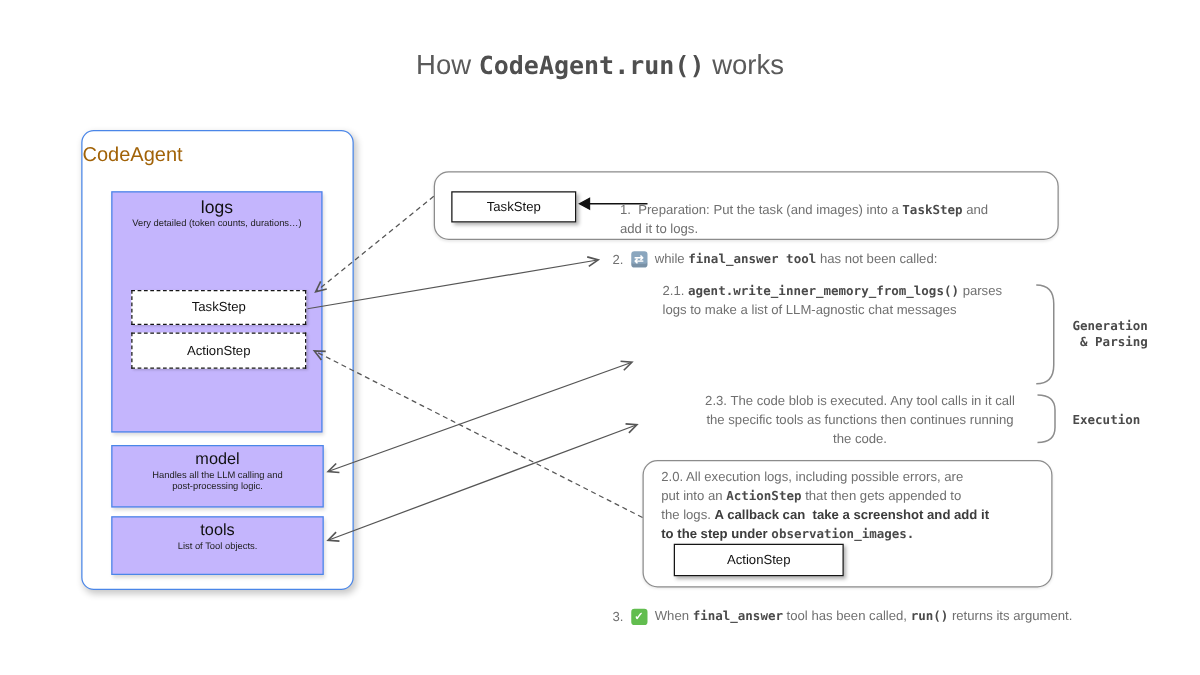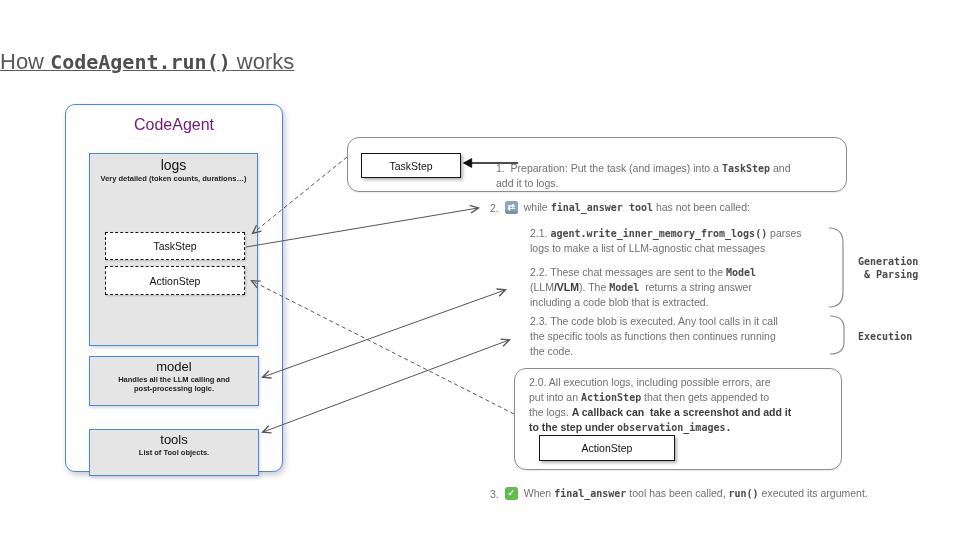--- a/index.html
+++ b/index.html
@@ -1,35 +1,35 @@
 <!DOCTYPE html>
 <html><head>
 <meta charset="utf-8">
 <style>
   html,body{margin:0;padding:0;background:#fff;}
   .canvas{position:relative;width:960px;height:540px;background:#ffffff;overflow:hidden;
           font-family:"Liberation Sans",sans-serif;}
   .overlay{position:absolute;left:0;top:0;width:960px;height:540px;pointer-events:none;z-index:30;}
 
   
-  .title{position:absolute;top:49px;left:0;width:100%;text-align:left;z-index:5;color:#5a5a5a;text-decoration:underline;}
+  .title{position:absolute;top:39px;left:0;width:100%;text-align:center;z-index:5;color:#5a5a5a;}
   .title .t-sans{font-size:22px;}
   .title .t-code{font-family:"DejaVu Sans Mono",monospace;font-weight:bold;font-size:20px;color:#4f4f4f;}
 
   
   .agent-outer{position:absolute;left:65px;top:104px;width:216px;height:366px;background:#fff;
                border:1.6px solid #4a86e8;border-radius:10px;box-shadow:2px 3px 6px rgba(0,0,0,0.22);z-index:10;}
-  .agent-title{text-align:center;margin-top:11px;font-size:16px;color:#701a75;}
-  .panel-box{position:absolute;background:#e5e5e5;border:1.3px solid #4a86e8;box-shadow:1px 2px 3px rgba(0,0,0,0.15);}
+  .agent-title{text-align:left;margin-top:11px;font-size:16px;color:#a16207;}
+  .panel-box{position:absolute;background:#c4b5fd;border:1.3px solid #4a86e8;box-shadow:1px 2px 3px rgba(0,0,0,0.15);}
   .logs-box{left:23px;top:48px;width:167px;height:191px;}
   .model-box{left:23px;top:251px;width:168px;height:48px;}
-  .tools-box{left:23px;top:324px;width:168px;height:45px;}
+  .tools-box{left:23px;top:308px;width:168px;height:45px;}
   .panel-box .p-title{text-align:center;font-size:14px;color:#111;margin-top:3px;}
   .model-box .p-title,.tools-box .p-title{font-size:13px;margin-top:2px;}
-  .panel-box .p-sub{text-align:center;font-size:7.5px;color:#222;line-height:9px;white-space:pre-line;margin-top:1px;font-weight:bold;}
+  .panel-box .p-sub{text-align:center;font-size:7.5px;color:#222;line-height:9px;white-space:pre-line;margin-top:1px;}
 
   .step-box{position:absolute;background:#fff;border:1.4px solid #151515;display:flex;align-items:center;
             justify-content:center;font-size:10.5px;color:#111;box-shadow:2px 2px 3px rgba(0,0,0,0.3);z-index:12;}
   .dashed{border-style:dashed;box-shadow:1px 1px 2px rgba(0,0,0,0.18);}
   .sps-box{left:15px;top:41px;width:138px;height:25px;}
   .task-box-l{left:15px;top:78px;width:138px;height:26px;}
   .action-box-l{left:15px;top:112px;width:138px;height:27px;}
 
   
   .round-box{position:absolute;background:#fff;border:1.2px solid #8c8c8c;border-radius:12px;
@@ -52,21 +52,21 @@
   .row-3{left:490px;top:486px;}
   .num{font-size:10.5px;color:#707070;}
   .mini-icon{display:inline-block;width:13px;height:13px;border-radius:2.5px;color:#fff;font-size:9px;
              line-height:13px;text-align:center;font-weight:bold;}
   .icon-repeat{background:#8aa6be;box-shadow:inset 0 -3px 0 rgba(0,0,0,0.12);}
   .icon-check{background:#62bd4f;}
 
   .para-block{position:absolute;z-index:10;}
   .blk-2122{left:530px;top:226px;width:312px;}
   .blk-2122 .p2{margin-top:9px;}
-  .blk-23{left:530px;top:314px;width:316px;}
+  .blk-23{left:530px;top:314px;width:316px;text-align:center;}
 
   .side-label{position:absolute;font-family:"DejaVu Sans Mono",monospace;font-weight:bold;font-size:10px;
               color:#4a4a4a;line-height:13px;white-space:pre-line;z-index:10;text-align:right;}
   .lbl-gen{left:858px;top:255px;}
   .lbl-exec{left:858px;top:330px;}
 </style>
 </head>
 <body>
 
 <div class="canvas">
@@ -137,23 +137,20 @@
 
   <div class="step-row row-2">
     <span class="num">2.</span>
     <span class="mini-icon icon-repeat">⇄</span>
     <span class="rich"><span class="seg-n">while </span><span class="seg-c">final_answer tool</span><span class="seg-n"> has not been called:</span></span>
   </div>
 
   <div class="para-block blk-2122">
     <div class="rich p1"><span class="seg-n">2.1. </span><span class="seg-c">agent.write_inner_memory_from_logs()</span><span class="seg-n"> parses
 logs to make a list of LLM-agnostic chat messages</span></div>
-    <div class="rich p2"><span class="seg-n">2.2. These chat messages are sent to the </span><span class="seg-c">Model</span><span class="seg-n">
-(LLM</span><span class="seg-b">/VLM</span><span class="seg-n">). The </span><span class="seg-c">Model</span><span class="seg-n">  returns a string answer
-including a code blob that is extracted.</span></div>
   </div>
 
   <div class="side-label lbl-gen">Generation
 &amp; Parsing</div>
 
   <div class="para-block blk-23">
     <div class="rich"><span class="seg-n">2.3. The code blob is executed. Any tool calls in it call
 the specific tools as functions then continues running
 the code.</span></div>
   </div>
@@ -166,16 +163,16 @@
 the logs. </span><span class="seg-b">A callback can  take a screenshot and add it
 to the step under </span><span class="seg-c">observation_images.</span></div>
     <div class="step-box as-box-r">
       <span>ActionStep</span>
     </div>
   </div>
 
   <div class="step-row row-3">
     <span class="num">3.</span>
     <span class="mini-icon icon-check">✓</span>
-    <span class="rich"><span class="seg-n">When </span><span class="seg-c">final_answer</span><span class="seg-n"> tool has been called, </span><span class="seg-c">run()</span><span class="seg-n"> executed its argument.</span></span>
+    <span class="rich"><span class="seg-n">When </span><span class="seg-c">final_answer</span><span class="seg-n"> tool has been called, </span><span class="seg-c">run()</span><span class="seg-n"> returns its argument.</span></span>
   </div>
 
 </div>
 
 </body></html>

